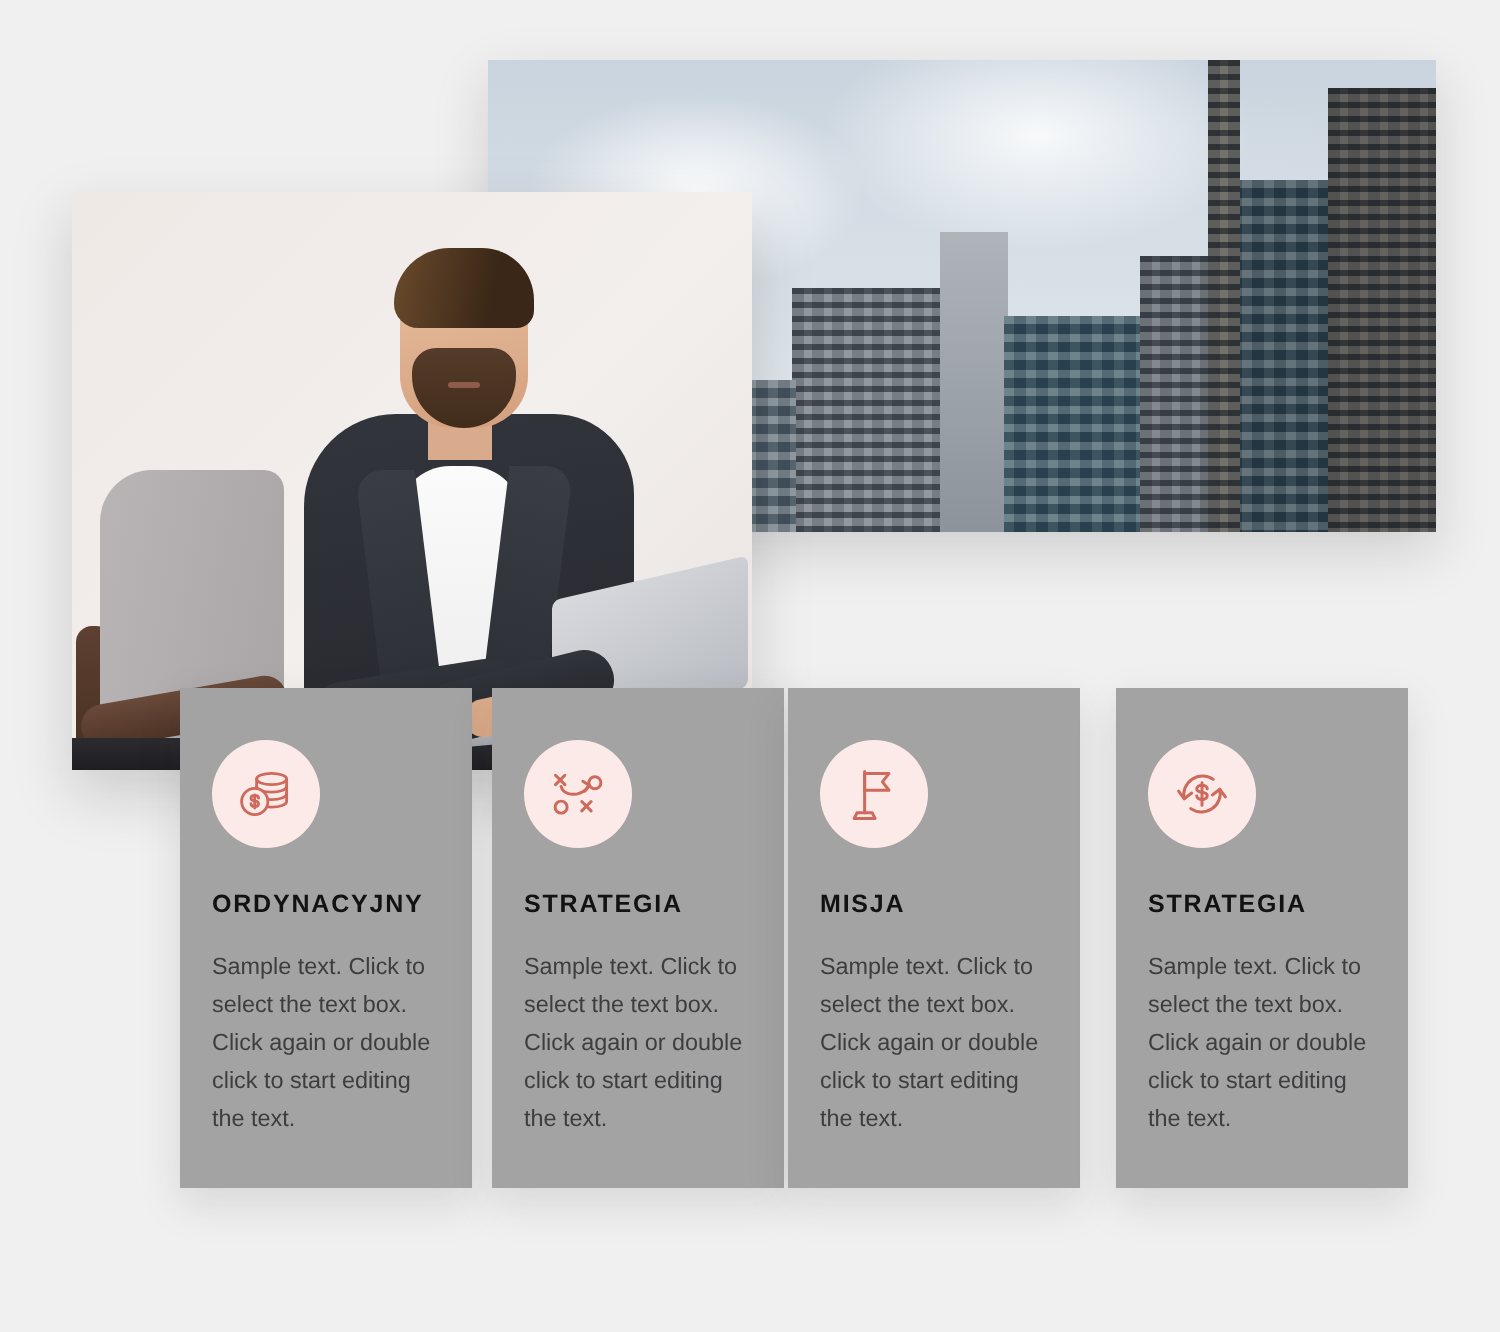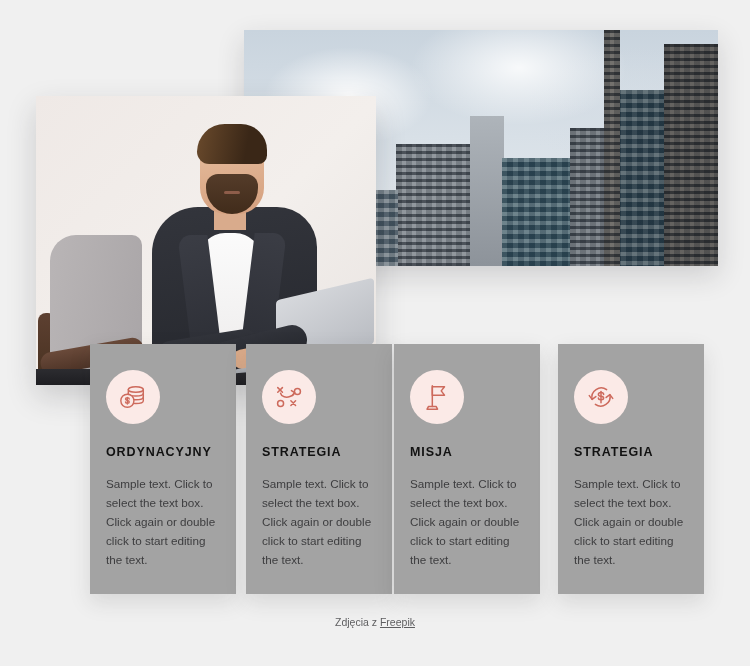--- a/index.html
+++ b/index.html
@@ -182,17 +182,14 @@
           <path d="M16 10v12"></path>
           <path d="M18.8 13.2c0-1.1-1.3-1.9-2.8-1.9s-2.8.8-2.8 1.9 1.3 1.7 2.8 1.9 2.8.8 2.8 1.9-1.3 1.9-2.8 1.9-2.8-.8-2.8-1.9"></path>
         </svg>
       </div>
       <div class="card-title">STRATEGIA</div>
       <div class="card-body">Sample text. Click to select the text box. Click again or double click to start editing the text.</div>
     </div>
 
   </div>
 
-  <div class="footer">
-    <span>Zdjęcia z </span><a class="link" href="#">Freepik</a>
-  </div>
 
 </div>
 
 </body></html>

